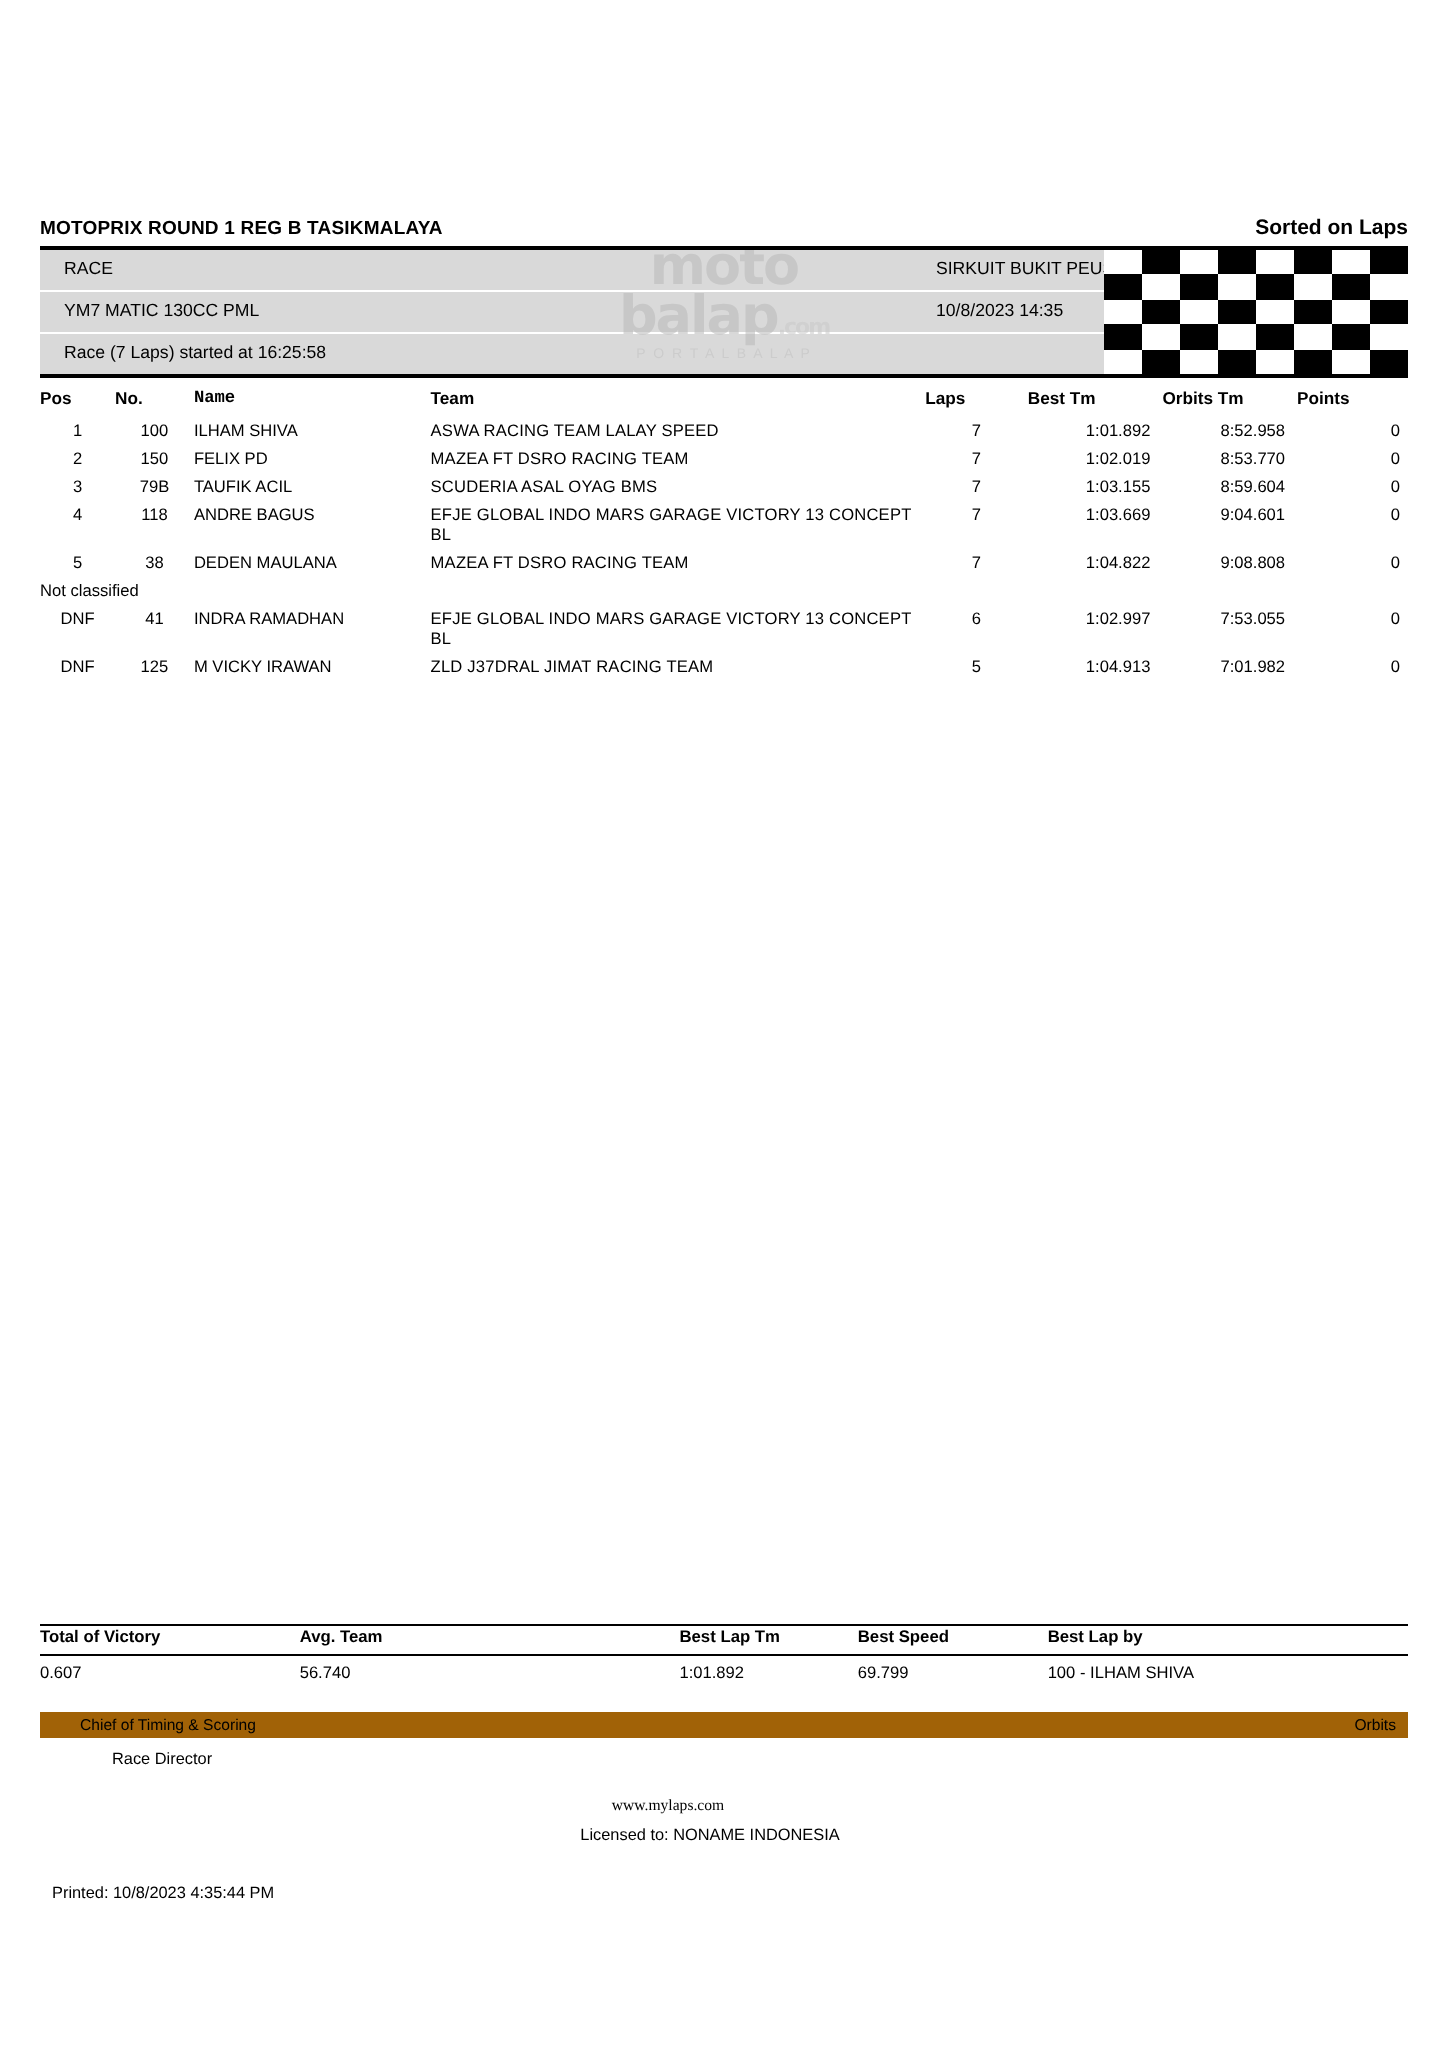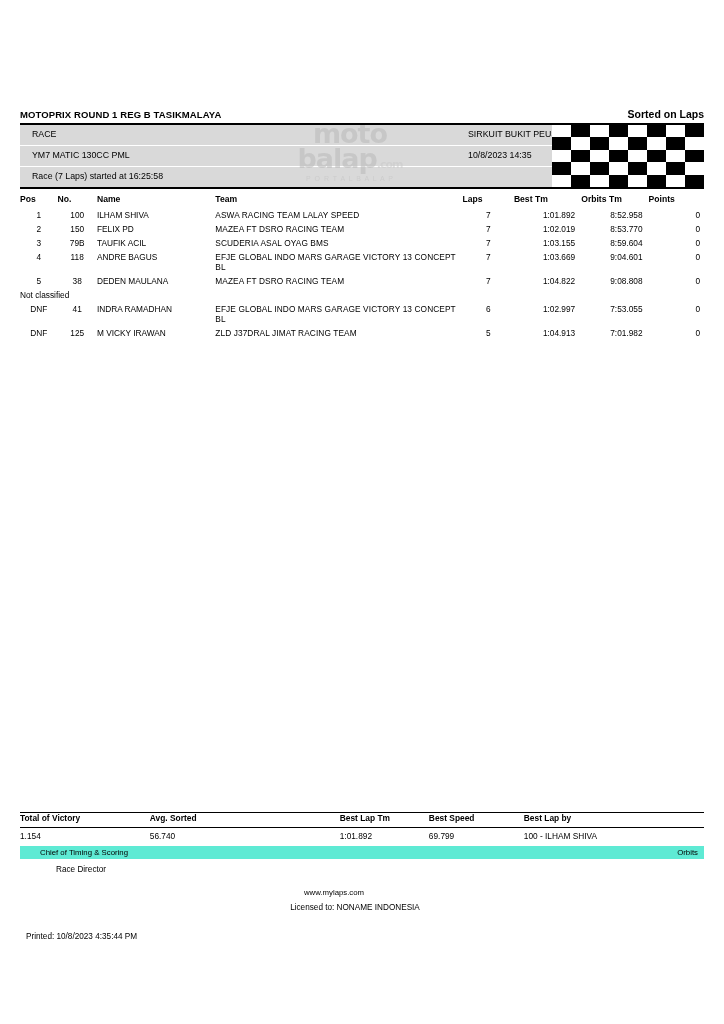--- a/index.html
+++ b/index.html
@@ -87,21 +87,21 @@
     top: 0;
     width: 152px;
     height: 62px;
   }
   .flag-row { display: flex; height: 12.4px; }
   .flag-cell { width: 19px; height: 12.4px; }
 
   
   .watermark {
     position: absolute;
-    left: 240px;
+    left: 252px;
     top: -4px;
     width: 180px;
     height: 66px;
     pointer-events: none;
     opacity: .55;
   }
   .wm-text {
     font-family: "DejaVu Sans", sans-serif;
     font-weight: bold;
     font-size: 27px;
@@ -143,21 +143,21 @@
   .col-no    { width: 40px; text-align: center; }
   .col-name  { width: 120px; }
   .col-team  { width: 252px; }
   .col-laps  { width: 52px; text-align: center; }
   .col-best  { width: 62px; text-align: right; padding-right: 6px !important; }
   .col-total { width: 62px; text-align: right; padding-right: 6px !important; }
   .col-pts   { width: 52px; text-align: right; padding-right: 4px !important; }
 
   th.col-best, th.col-total { text-align: right; padding-right: 6px; }
   th.col-pts { text-align: right; padding-right: 0; }
-  th.col-name { padding-left: 2px; }
+  th.col-name { padding-left: 2px; font-family: Liberation Mono, monospace; }
   td.col-name { padding-left: 2px; }
   th.col-team { font-size: 7px; }
   td.col-team { font-size: 6.3px; letter-spacing: .1px; }
 
   .section-label {
     font-size: 8.3px;
     padding-top: 12px;
     padding-bottom: 2px;
   }
 
@@ -179,24 +179,24 @@
     font-size: 8.3px;
     padding: 3px 0 4px 0;
   }
   .f1 { width: 134px; }
   .f2 { width: 196px; }
   .f3 { width: 92px; }
   .f4 { width: 98px; }
   .f5 { width: 186px; }
 
   .grey-bar {
-    background: #5eead4;
+    background: #a16207;
     height: 13px;
     position: relative;
-    margin-top: 1px;
+    margin-top: 11px;
   }
   .grey-bar .lbl {
     position: absolute;
     left: 20px;
     top: 2px;
     font-size: 7.8px;
   }
   .grey-bar .orbits {
     position: absolute;
     right: 6px;
@@ -205,20 +205,21 @@
   }
   .race-director {
     font-size: 8.2px;
     padding: 6px 0 0 36px;
   }
   .mylaps {
     text-align: center;
     font-size: 7.8px;
     padding-top: 14px;
     padding-right: 56px;
+    font-family: Liberation Serif, serif;
   }
   .licensed {
     text-align: center;
     font-size: 8.2px;
     padding-top: 6px;
     padding-right: 14px;
   }
   .printed {
     font-size: 8.2px;
     padding-top: 20px;
@@ -403,28 +404,28 @@
           </tr>
         </tbody>
     </table>
 
   </div>
 
   <div class="footer">
     <div class="rule-thin"></div>
     <div class="foot-head">
       <div class="f1">Total of Victory</div>
-      <div class="f2">Avg. Sorted</div>
+      <div class="f2">Avg. Team</div>
       <div class="f3">Best Lap Tm</div>
       <div class="f4">Best Speed</div>
       <div class="f5">Best Lap by</div>
     </div>
     <div class="rule-thin"></div>
     <div class="foot-vals">
-      <div class="f1">1.154</div>
+      <div class="f1">0.607</div>
       <div class="f2">56.740</div>
       <div class="f3">1:01.892</div>
       <div class="f4">69.799</div>
       <div class="f5">100 - ILHAM SHIVA</div>
     </div>
     <div class="grey-bar">
       <span class="lbl">Chief of Timing &amp; Scoring</span>
       <span class="orbits">Orbits</span>
     </div>
     <div class="race-director">Race Director</div>

